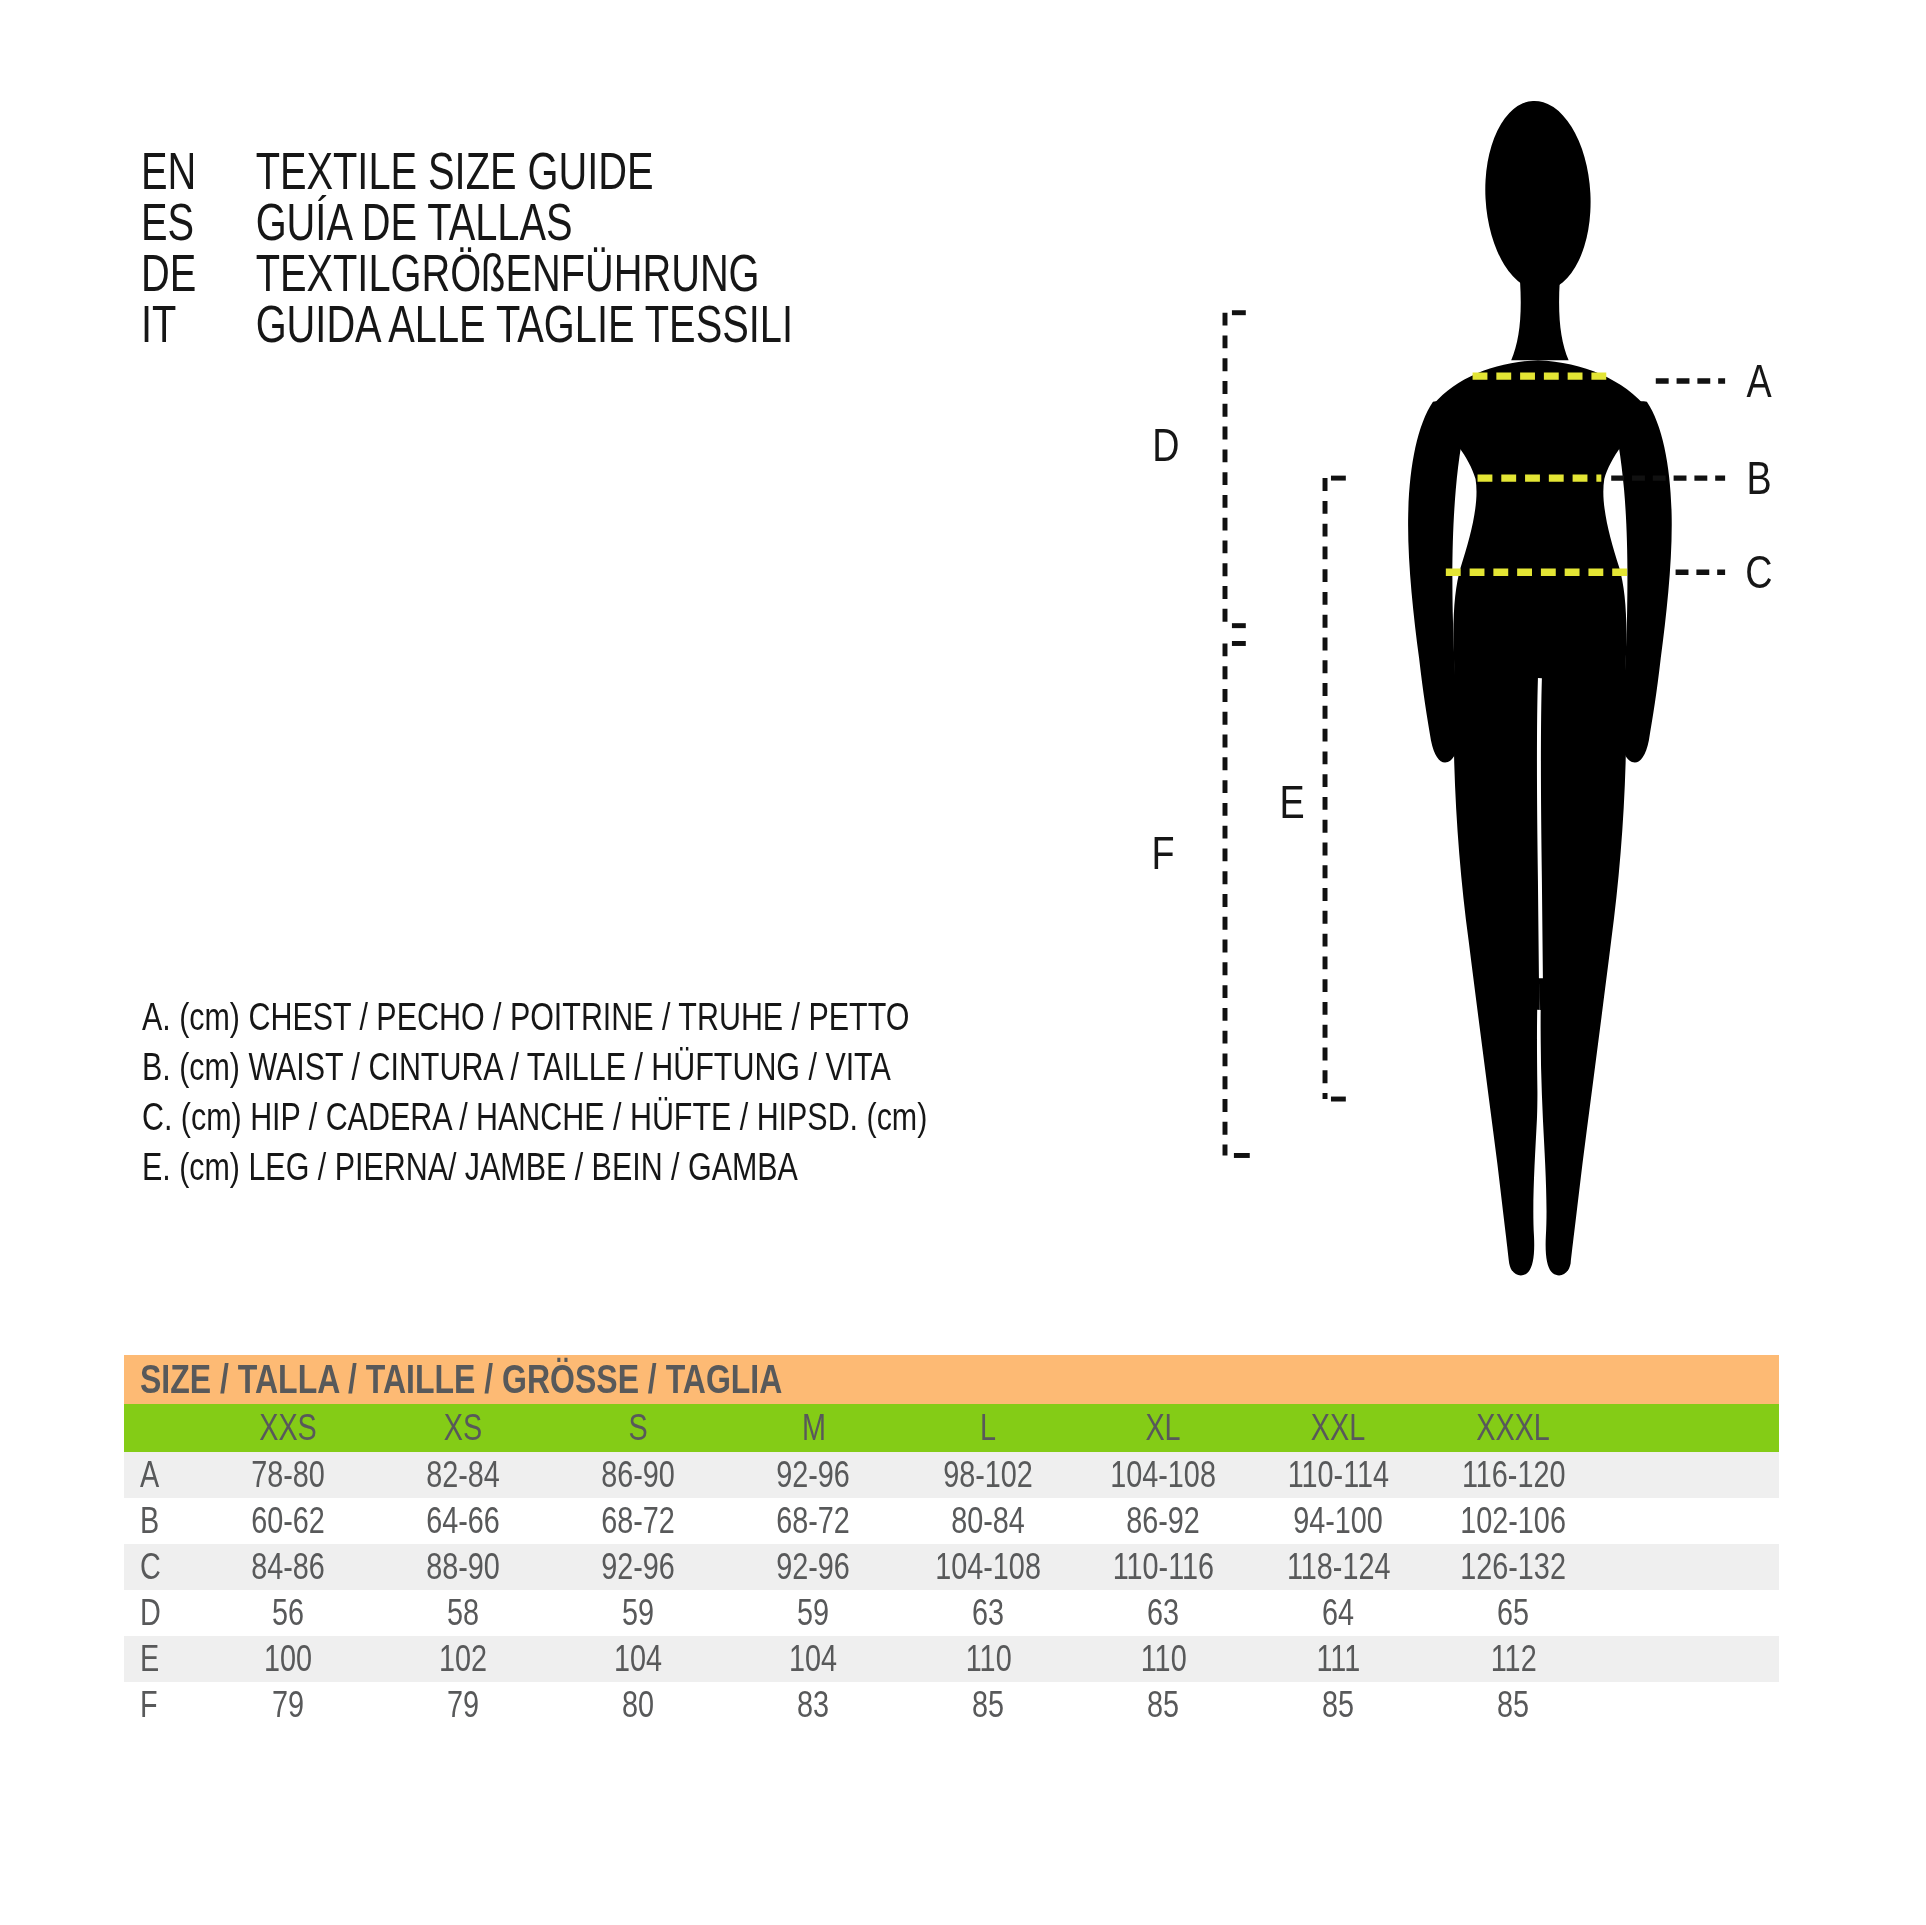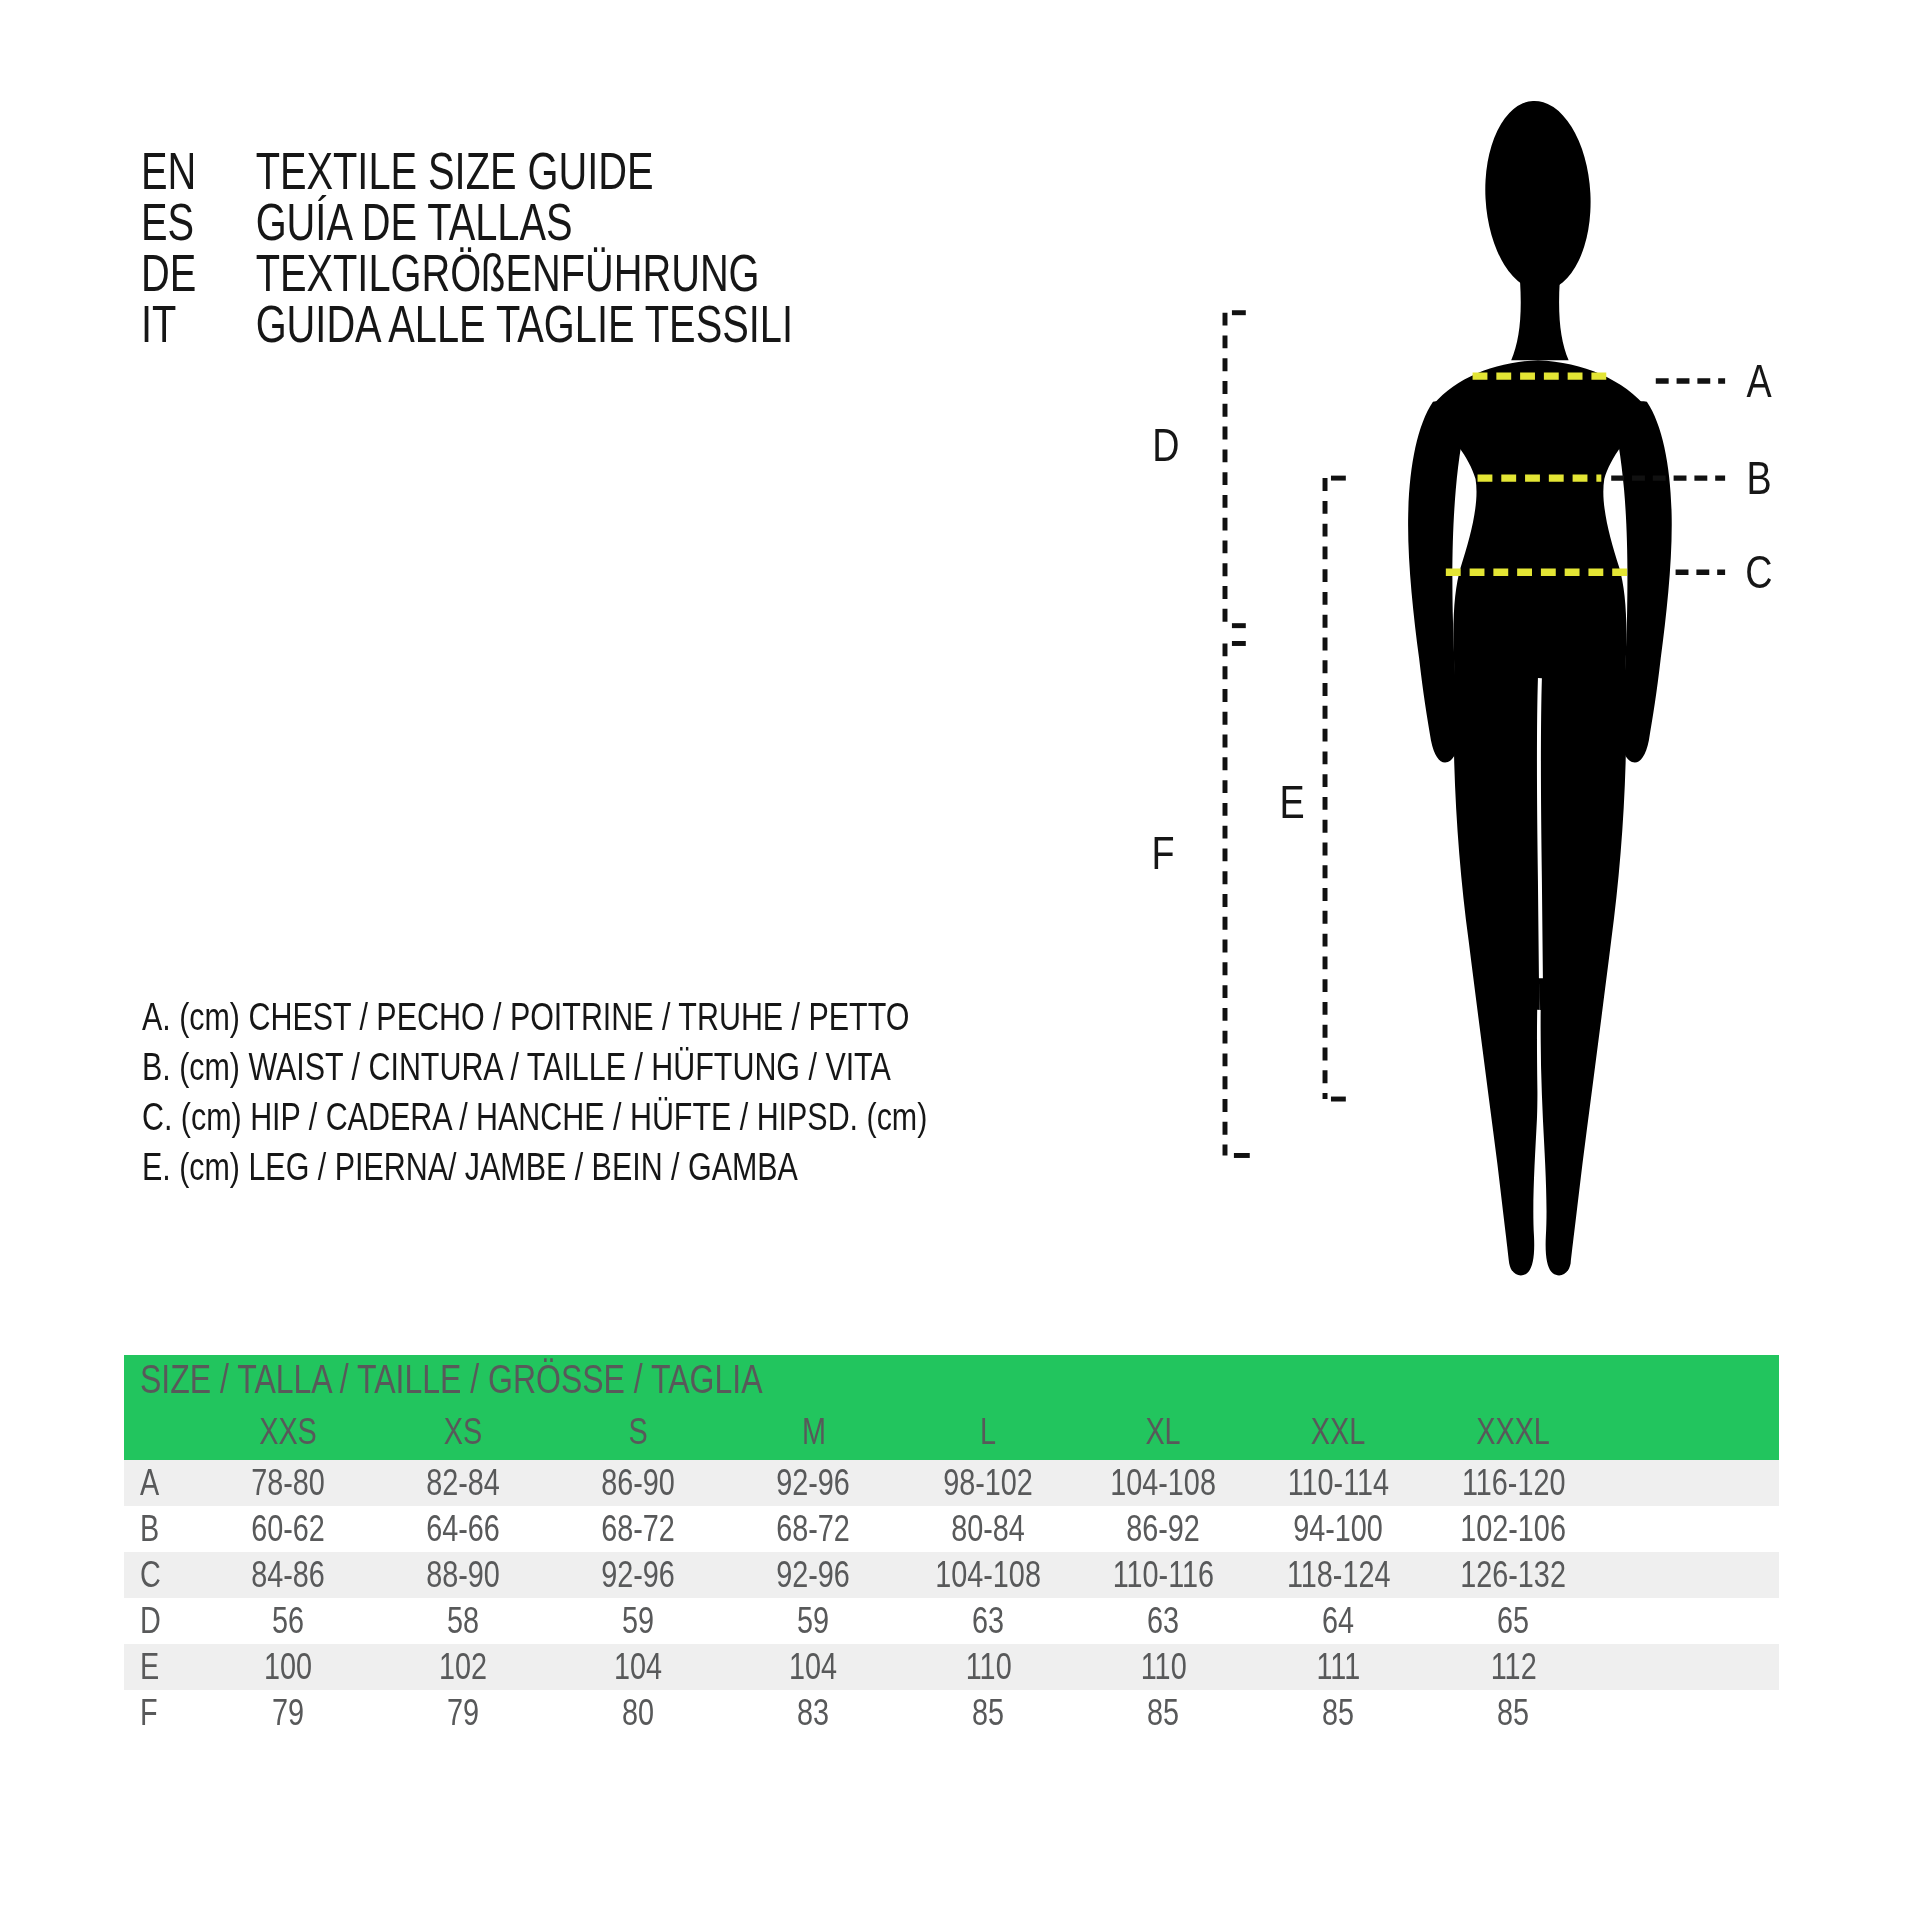--- a/index.html
+++ b/index.html
@@ -26,28 +26,28 @@
 
   
   .legend-block{position:absolute;left:142px;top:992px;}
   .legend-line{font-size:39px;line-height:50px;}
 
   
   .woman-line{position:absolute;left:141px;top:1272px;font-size:45px;line-height:46px;}
 
   
   .size-bar{position:absolute;left:124px;top:1355px;width:1655px;height:49px;
-            background:#22c55e;display:flex;align-items:center;}
+            background:#fdba74;display:flex;align-items:center;font-weight:bold;}
   .size-bar span{display:inline-block;margin-left:16px;font-size:40px;color:#58595a;
                  transform:scaleX(0.8);transform-origin:0 50%;white-space:nowrap;}
 
   
   .size-table{position:absolute;left:124px;top:1404px;width:1655px;color:#58595a;}
   .t-row{display:grid;grid-template-columns:77px repeat(8,175px) 1fr;align-items:center;}
-  .t-head{height:56px;background:#22c55e;}
+  .t-head{height:48px;background:#84cc16;}
   .t-body-row{height:46px;}
   .t-body-row.stripe{background:#efefef;}
   .t-cell{text-align:center;font-size:36px;line-height:1;}
   .t-label{text-align:left;padding-left:16px;font-size:36px;line-height:1;}
   .cx{display:inline-block;transform:scaleX(0.8);transform-origin:50% 50%;white-space:nowrap;}
   .cl{display:inline-block;transform:scaleX(0.8);transform-origin:0 50%;white-space:nowrap;}
 </style>
 </head>
 <body>
 

